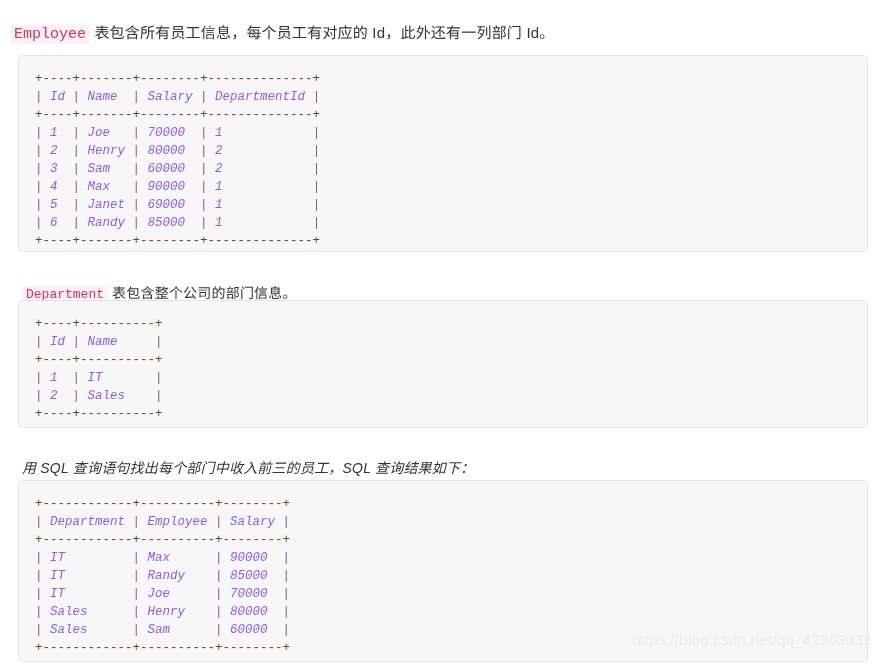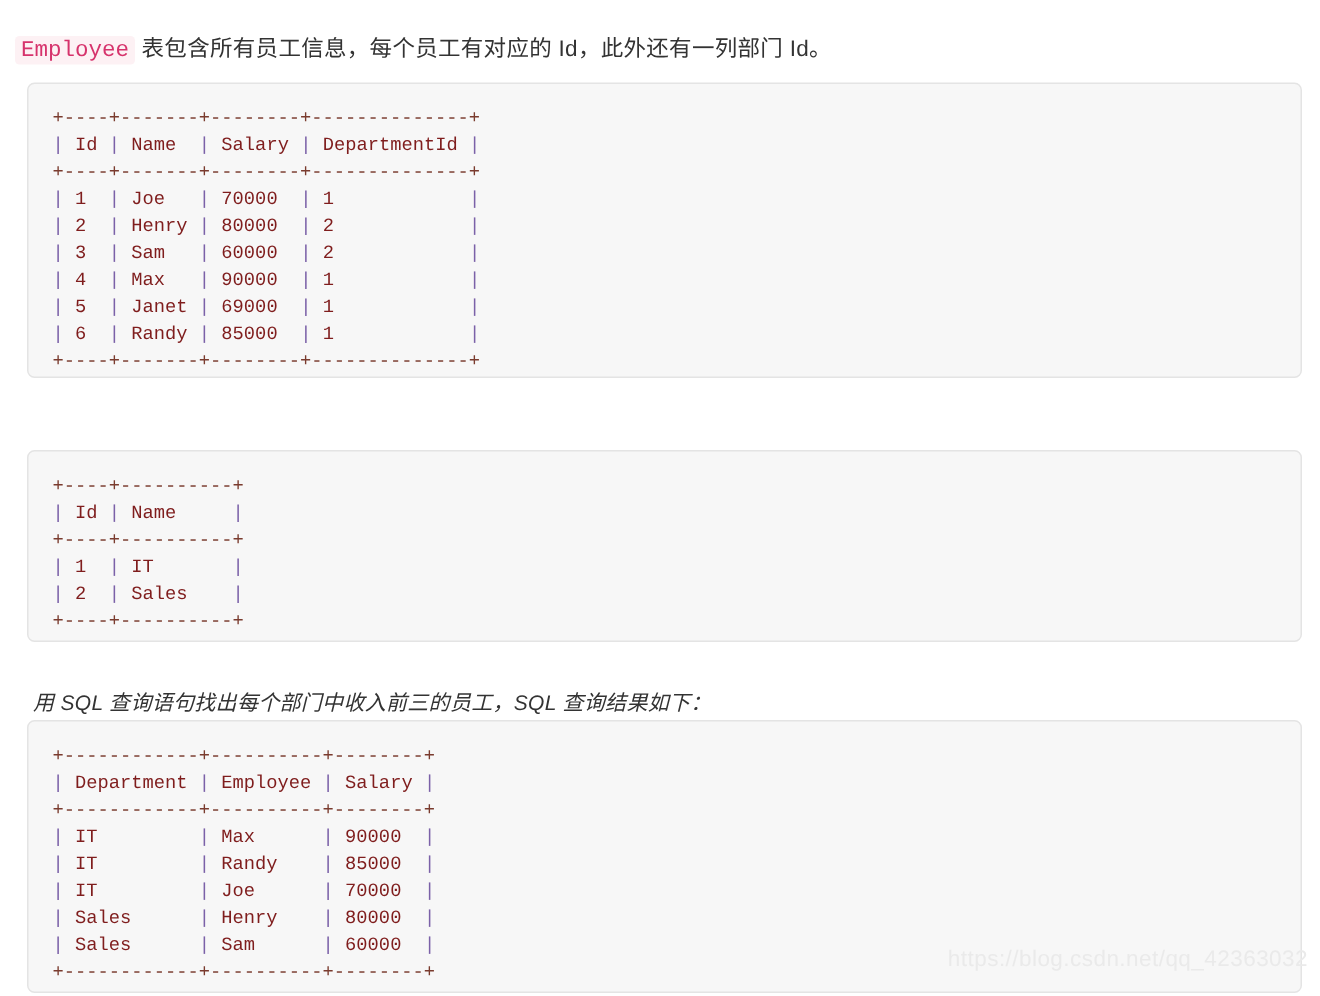--- a/index.html
+++ b/index.html
@@ -81,21 +81,21 @@
     line-height: 18px;
     color: #4c4c4c;
     white-space: pre;
     tab-size: 4;
   }
   .code-block pre .ln { display: block; height: 18px; }
 
   
   .tk-plus  { color: #7a3b2e; }
   .tk-pipe  { color: #7b61a8; }
-  .tk-txt   { color: #7f1d1d; }
+  .tk-txt   { color: #8b5cf6; font-style: italic; }
 
   #block-employee   { left: 18px; top: 55px;  width: 850px; height: 197px; }
   #block-department { left: 18px; top: 300px; width: 850px; height: 128px; }
   #block-result     { left: 18px; top: 480px; width: 850px; height: 182px; }
 
   
   .watermark {
     position: absolute;
     right: 8px;
     bottom: 16px;
@@ -112,20 +112,21 @@
 <body>
 
 <div class="page">
 
   <p class="para para-1"><code class="inline-code">Employee</code><span> 表包含所有员工信息，每个员工有对应的 Id，此外还有一列部门 Id。</span></p>
 
   <div class="code-block" id="block-employee">
     <pre><span class="ln"><span class="tk-plus">+----+-------+--------+--------------+</span></span><span class="ln"><span class="tk-pipe">|</span><span class="tk-txt"> Id </span><span class="tk-pipe">|</span><span class="tk-txt"> Name  </span><span class="tk-pipe">|</span><span class="tk-txt"> Salary </span><span class="tk-pipe">|</span><span class="tk-txt"> DepartmentId </span><span class="tk-pipe">|</span></span><span class="ln"><span class="tk-plus">+----+-------+--------+--------------+</span></span><span class="ln"><span class="tk-pipe">|</span><span class="tk-txt"> 1  </span><span class="tk-pipe">|</span><span class="tk-txt"> Joe   </span><span class="tk-pipe">|</span><span class="tk-txt"> 70000  </span><span class="tk-pipe">|</span><span class="tk-txt"> 1            </span><span class="tk-pipe">|</span></span><span class="ln"><span class="tk-pipe">|</span><span class="tk-txt"> 2  </span><span class="tk-pipe">|</span><span class="tk-txt"> Henry </span><span class="tk-pipe">|</span><span class="tk-txt"> 80000  </span><span class="tk-pipe">|</span><span class="tk-txt"> 2            </span><span class="tk-pipe">|</span></span><span class="ln"><span class="tk-pipe">|</span><span class="tk-txt"> 3  </span><span class="tk-pipe">|</span><span class="tk-txt"> Sam   </span><span class="tk-pipe">|</span><span class="tk-txt"> 60000  </span><span class="tk-pipe">|</span><span class="tk-txt"> 2            </span><span class="tk-pipe">|</span></span><span class="ln"><span class="tk-pipe">|</span><span class="tk-txt"> 4  </span><span class="tk-pipe">|</span><span class="tk-txt"> Max   </span><span class="tk-pipe">|</span><span class="tk-txt"> 90000  </span><span class="tk-pipe">|</span><span class="tk-txt"> 1            </span><span class="tk-pipe">|</span></span><span class="ln"><span class="tk-pipe">|</span><span class="tk-txt"> 5  </span><span class="tk-pipe">|</span><span class="tk-txt"> Janet </span><span class="tk-pipe">|</span><span class="tk-txt"> 69000  </span><span class="tk-pipe">|</span><span class="tk-txt"> 1            </span><span class="tk-pipe">|</span></span><span class="ln"><span class="tk-pipe">|</span><span class="tk-txt"> 6  </span><span class="tk-pipe">|</span><span class="tk-txt"> Randy </span><span class="tk-pipe">|</span><span class="tk-txt"> 85000  </span><span class="tk-pipe">|</span><span class="tk-txt"> 1            </span><span class="tk-pipe">|</span></span><span class="ln"><span class="tk-plus">+----+-------+--------+--------------+</span></span></pre>
   </div>
 
+  <p class="para para-2"><code class="inline-code">Department</code><span> 表包含整个公司的部门信息。</span></p>
 
   <div class="code-block" id="block-department">
     <pre><span class="ln"><span class="tk-plus">+----+----------+</span></span><span class="ln"><span class="tk-pipe">|</span><span class="tk-txt"> Id </span><span class="tk-pipe">|</span><span class="tk-txt"> Name     </span><span class="tk-pipe">|</span></span><span class="ln"><span class="tk-plus">+----+----------+</span></span><span class="ln"><span class="tk-pipe">|</span><span class="tk-txt"> 1  </span><span class="tk-pipe">|</span><span class="tk-txt"> IT       </span><span class="tk-pipe">|</span></span><span class="ln"><span class="tk-pipe">|</span><span class="tk-txt"> 2  </span><span class="tk-pipe">|</span><span class="tk-txt"> Sales    </span><span class="tk-pipe">|</span></span><span class="ln"><span class="tk-plus">+----+----------+</span></span></pre>
   </div>
 
   <p class="para para-3">用 SQL 查询语句找出每个部门中收入前三的员工，SQL 查询结果如下：</p>
 
   <div class="code-block" id="block-result">
     <pre><span class="ln"><span class="tk-plus">+------------+----------+--------+</span></span><span class="ln"><span class="tk-pipe">|</span><span class="tk-txt"> Department </span><span class="tk-pipe">|</span><span class="tk-txt"> Employee </span><span class="tk-pipe">|</span><span class="tk-txt"> Salary </span><span class="tk-pipe">|</span></span><span class="ln"><span class="tk-plus">+------------+----------+--------+</span></span><span class="ln"><span class="tk-pipe">|</span><span class="tk-txt"> IT         </span><span class="tk-pipe">|</span><span class="tk-txt"> Max      </span><span class="tk-pipe">|</span><span class="tk-txt"> 90000  </span><span class="tk-pipe">|</span></span><span class="ln"><span class="tk-pipe">|</span><span class="tk-txt"> IT         </span><span class="tk-pipe">|</span><span class="tk-txt"> Randy    </span><span class="tk-pipe">|</span><span class="tk-txt"> 85000  </span><span class="tk-pipe">|</span></span><span class="ln"><span class="tk-pipe">|</span><span class="tk-txt"> IT         </span><span class="tk-pipe">|</span><span class="tk-txt"> Joe      </span><span class="tk-pipe">|</span><span class="tk-txt"> 70000  </span><span class="tk-pipe">|</span></span><span class="ln"><span class="tk-pipe">|</span><span class="tk-txt"> Sales      </span><span class="tk-pipe">|</span><span class="tk-txt"> Henry    </span><span class="tk-pipe">|</span><span class="tk-txt"> 80000  </span><span class="tk-pipe">|</span></span><span class="ln"><span class="tk-pipe">|</span><span class="tk-txt"> Sales      </span><span class="tk-pipe">|</span><span class="tk-txt"> Sam      </span><span class="tk-pipe">|</span><span class="tk-txt"> 60000  </span><span class="tk-pipe">|</span></span><span class="ln"><span class="tk-plus">+------------+----------+--------+</span></span></pre>
   </div>

